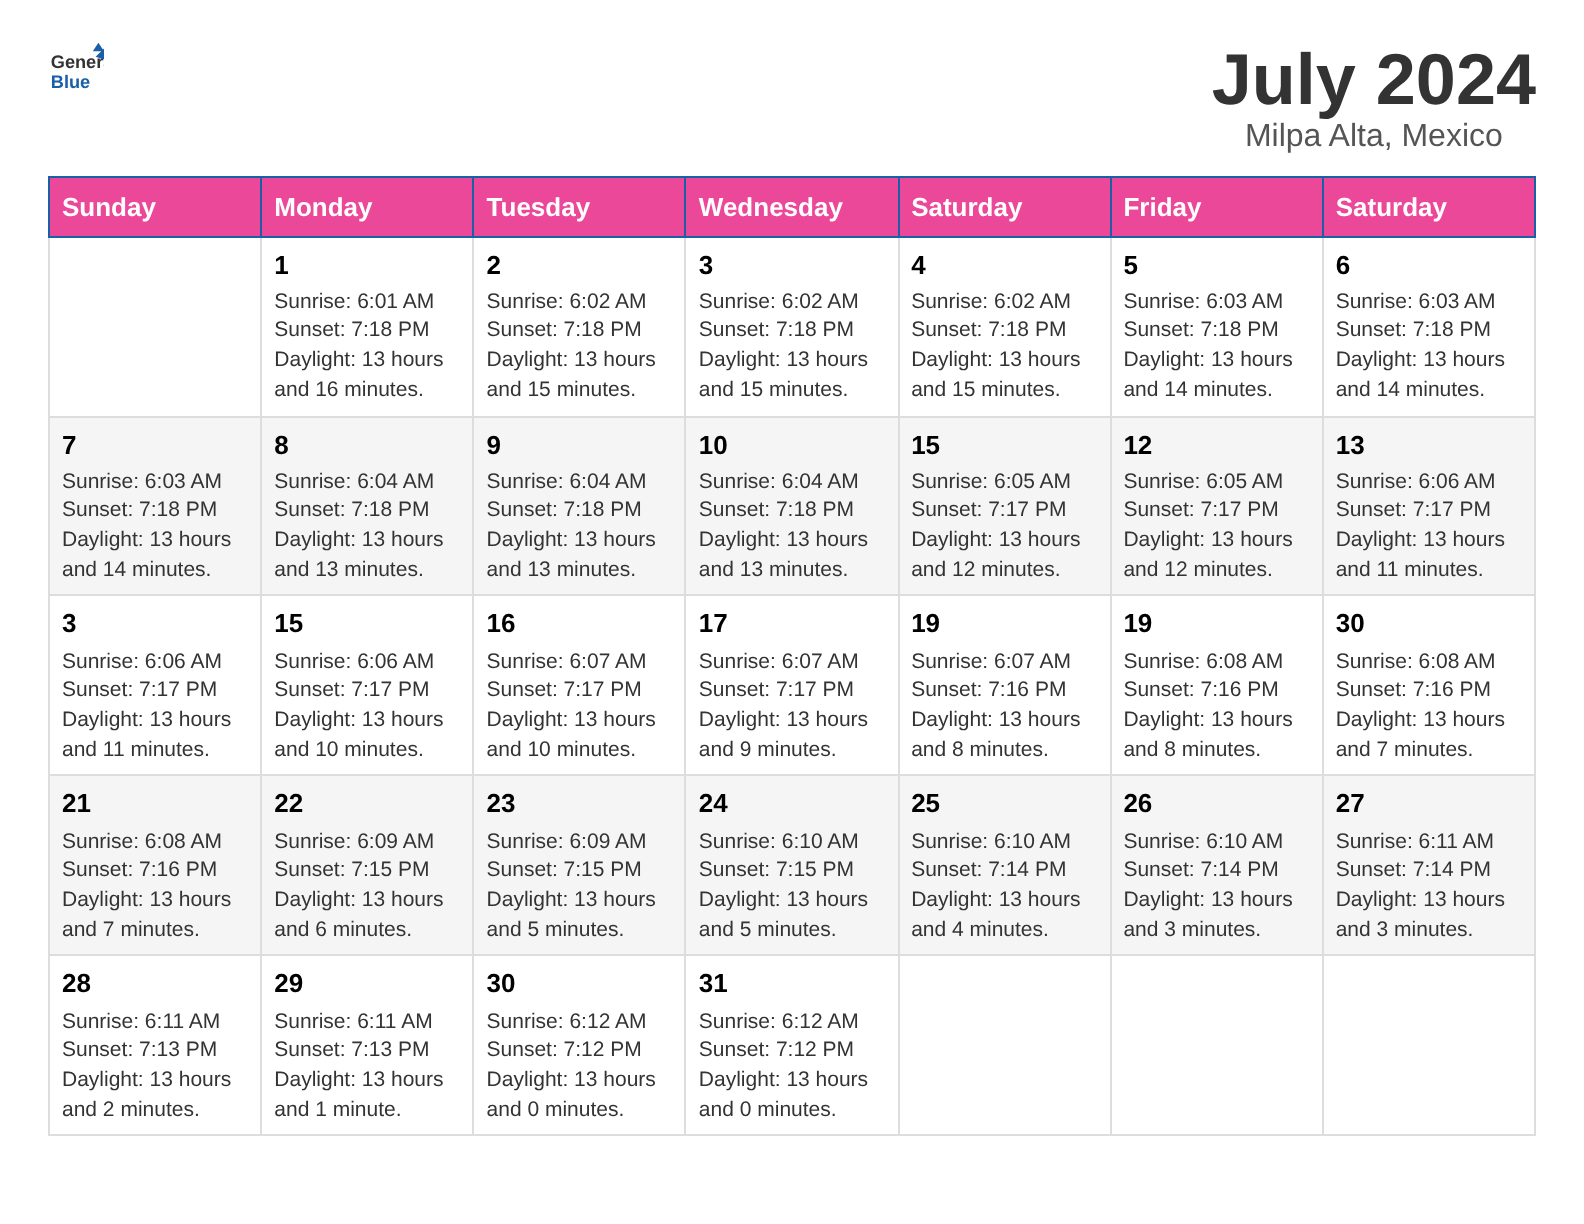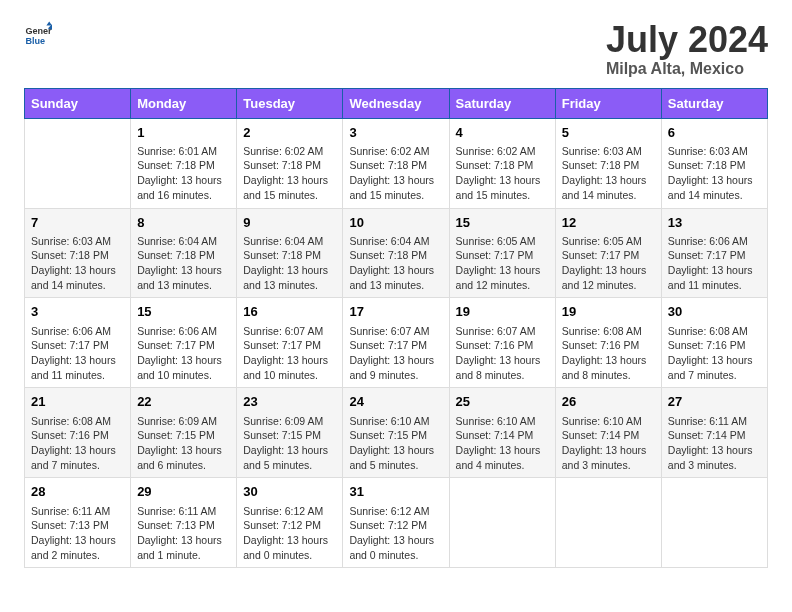--- a/index.html
+++ b/index.html
@@ -19,40 +19,40 @@
     .logo {
       display: flex;
       align-items: center;
       gap: 4px;
     }
     .logo-icon {
       width: 28px;
       height: 28px;
     }
     .title-block {
-      text-align: left;
+      text-align: center;
     }
     .title-block h1 {
       font-size: 36px;
       color: #333;
       font-weight: bold;
       line-height: 1.1;
     }
     .title-block h2 {
       font-size: 16px;
       color: #555;
-      font-weight: bold;
+      font-weight: normal;
     }
     table {
       width: 100%;
       border-collapse: collapse;
       font-size: 11px;
     }
     thead tr {
-      background-color: #8b5cf6;
+      background-color: #ec4899;
       color: #fff;
     }
     thead th {
       padding: 7px 6px;
       text-align: left;
       font-size: 13px;
       font-weight: bold;
       border: 1px solid #1a5fa8;
     }
     tbody tr {

